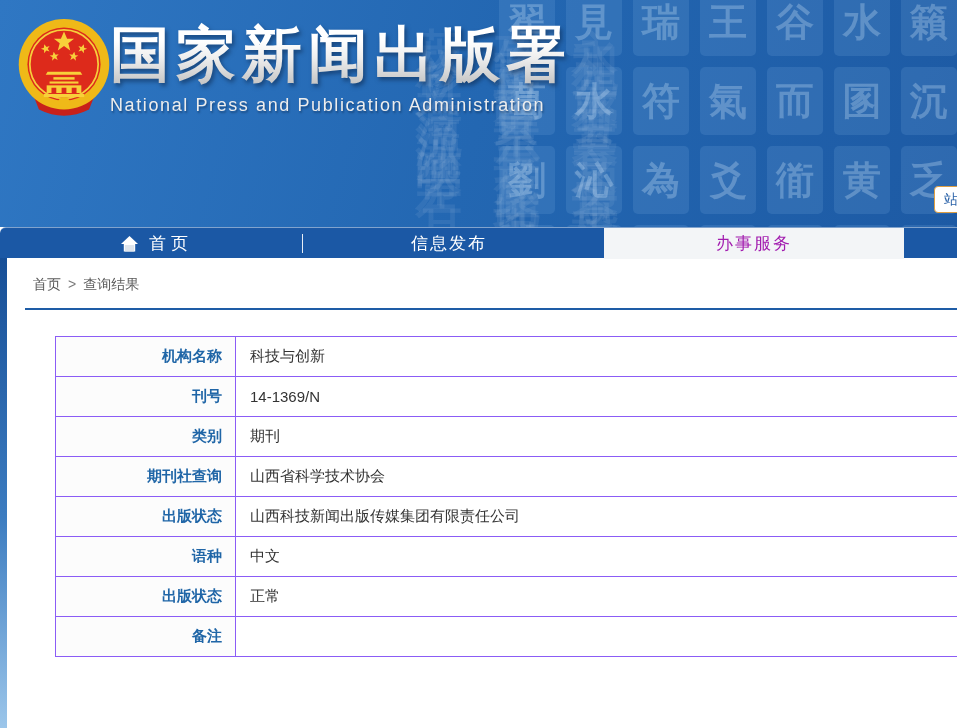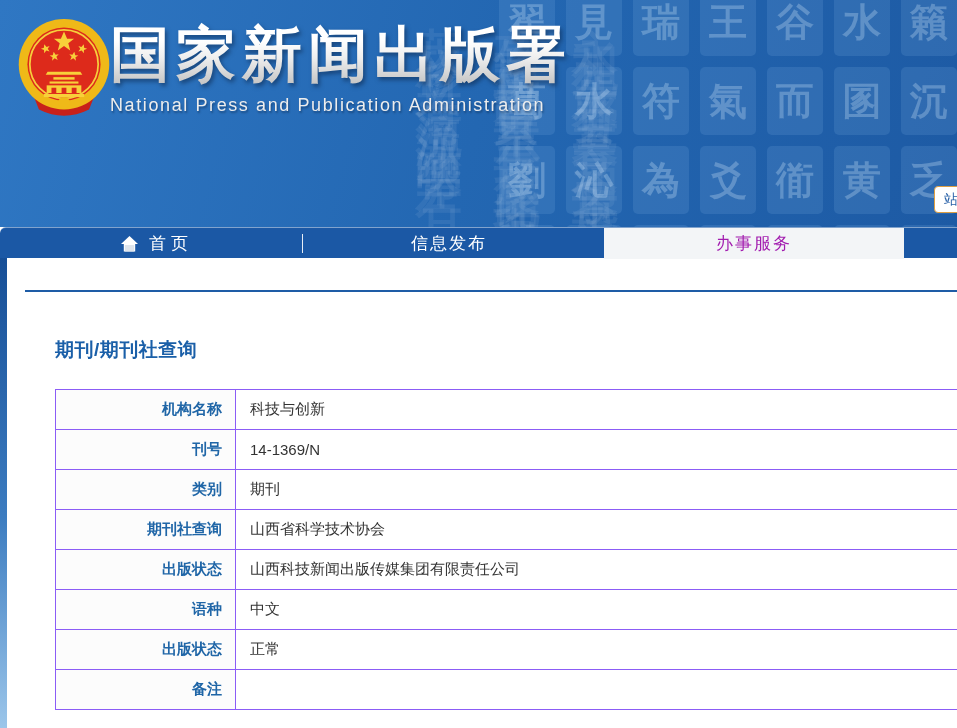--- a/index.html
+++ b/index.html
@@ -188,23 +188,25 @@
   <span class="nav-sep"></span>
   <div class="nav-info">
     <span class="nav-label">信息发布</span>
   </div>
   <div class="nav-tab-active">办事服务</div>
 </nav>
 
 <div class="left-strip"></div>
 
 <main class="content">
+  <div class="breadcrumb">
+    <a>首页</a><span class="sep">&gt;</span><span>查询结果</span>
+  </div>
   <div class="rule"></div>
 
-  <h2 class="page-title">期刊/期刊社查询</h2>
 
   <table class="info-table">
     <tbody>
       <tr>
         <th>机构名称</th>
         <td>科技与创新</td>
       </tr>
       <tr>
         <th>刊号</th>
         <td>14-1369/N</td>

